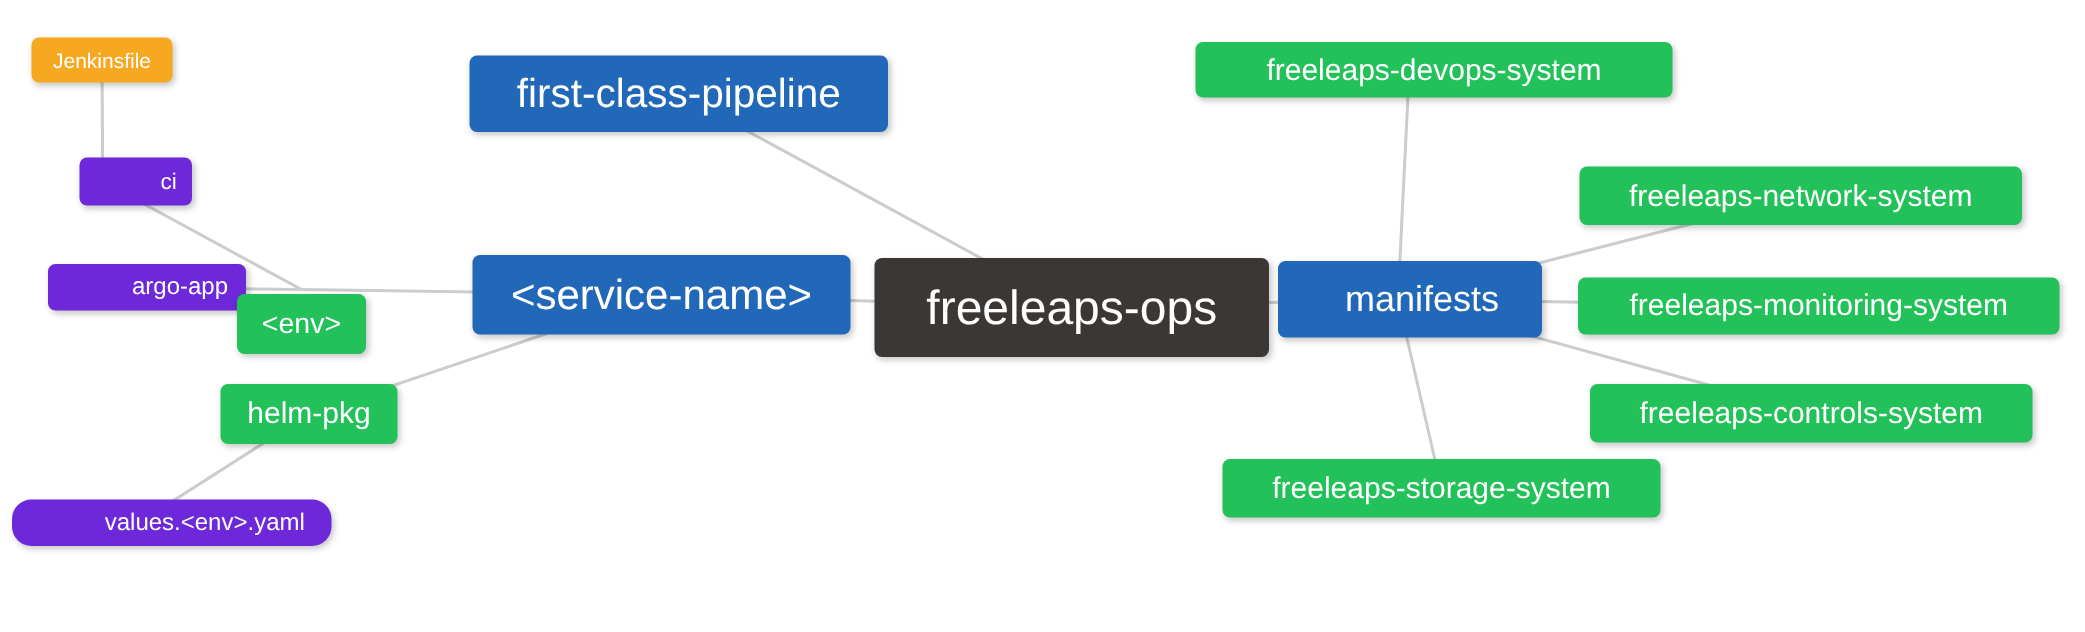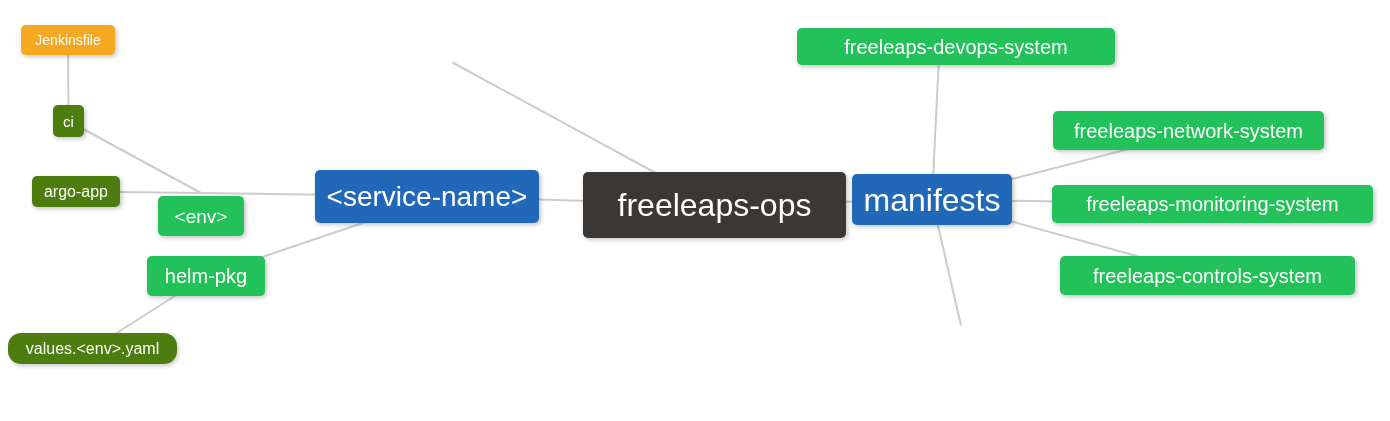--- a/index.html
+++ b/index.html
@@ -36,21 +36,21 @@
     justify-content: center;
     color: #ffffff;
     white-space: nowrap;
     border-radius: 5px;
     box-shadow: 1.5px 2px 4px rgba(0, 0, 0, 0.22);
     cursor: default;
     line-height: 1;
     letter-spacing: 0;
   }
   .node.orange { background: #f6a821; }
-  .node.red    { background: #4d7c0f; }
+  .node.red    { background: #6d28d9; padding-left: 44px; }
   .node.green  { background: #23c159; }
   .node.blue   { background: #2268b8; }
   .node.dark   { background: #3b3734; }
 </style>
 </head>
 <body>
 
 <div id="canvas">
 
   <svg id="edges" xmlns="http://www.w3.org/2000/svg">
@@ -75,29 +75,31 @@
   <div class="node red" style="left:53px;  top:105px; width:31px;  height:32px; font-size:15px;">ci</div>
 
   <div class="node red" style="left:32px;  top:176px; width:88px;  height:31px; font-size:16px;">argo-app</div>
 
   <div class="node green" style="left:158px; top:173px; width:86px;  height:40px; font-size:19px;margin-top:23px;">&lt;env&gt;</div>
 
   <div class="node green" style="left:147px; top:256px; width:118px; height:40px; font-size:20px;">helm-pkg</div>
 
   <div class="node red" style="left:8px;   top:333px; width:169px; height:31px; font-size:16px;border-radius:13px;">values.&lt;env&gt;.yaml</div>
 
+  <div class="node blue" style="left:313px; top:37px;  width:279px; height:51px; font-size:27px;">first-class-pipeline</div>
 
-  <div class="node blue" style="left:315px; top:170px; width:224px; height:53px; font-size:28px;">&lt;service-name&gt;</div>
+  <div class="node blue" style="left:315px; top:170px; width:252px; height:53px; font-size:28px;">&lt;service-name&gt;</div>
 
   <div class="node dark" style="left:583px; top:172px; width:263px; height:66px; font-size:32px;">freeleaps-ops</div>
 
-  <div class="node blue" style="left:852px; top:174px; width:160px; height:51px; font-size:32px;">manifests</div>
+  <div class="node blue" style="left:852px; top:174px; width:160px; height:51px; font-size:24px;padding-left:16px;">manifests</div>
 
   <div class="node green" style="left:797px; top:28px;  width:318px; height:37px; font-size:20px;">freeleaps-devops-system</div>
 
-  <div class="node green" style="left:1053px; top:111px; width:271px; height:39px; font-size:20px;">freeleaps-network-system</div>
+  <div class="node green" style="left:1053px; top:111px; width:295px; height:39px; font-size:20px;">freeleaps-network-system</div>
 
   <div class="node green" style="left:1052px; top:185px; width:321px; height:38px; font-size:20px;">freeleaps-monitoring-system</div>
 
   <div class="node green" style="left:1060px; top:256px; width:295px; height:39px; font-size:20px;">freeleaps-controls-system</div>
 
+  <div class="node green" style="left:815px; top:306px; width:292px; height:39px; font-size:20px;">freeleaps-storage-system</div>
 
 </div>
 
 </body></html>

